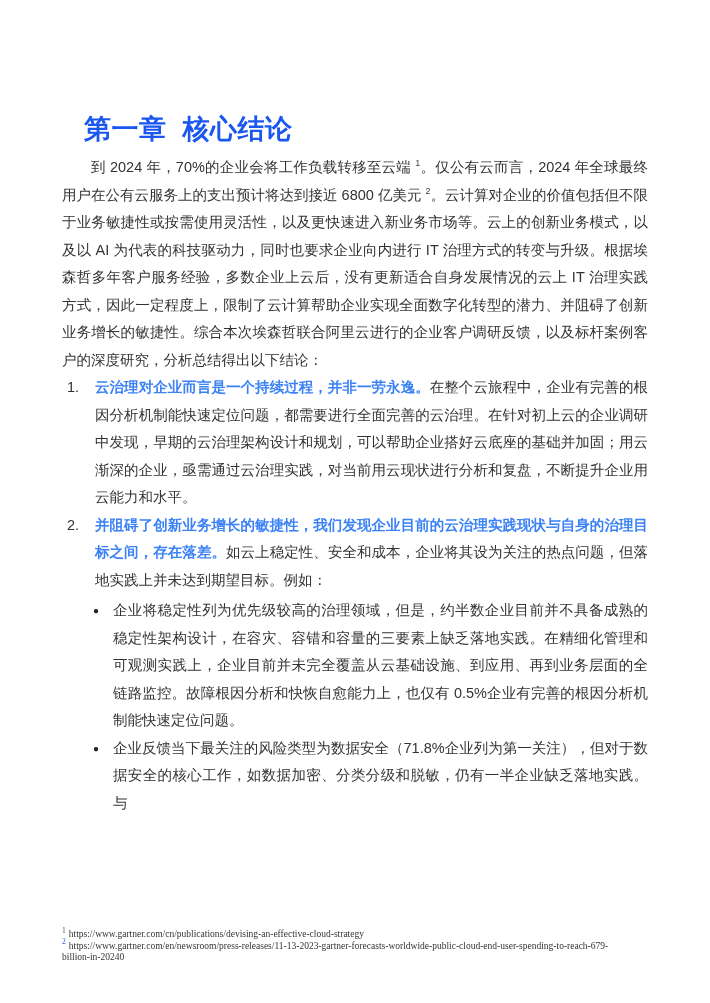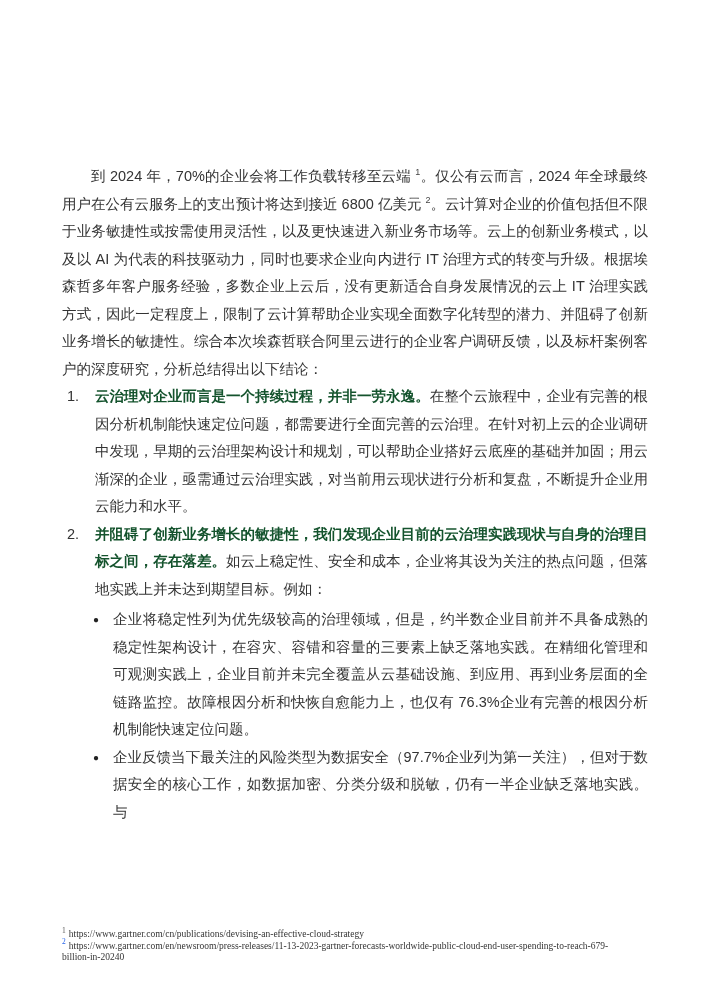--- a/index.html
+++ b/index.html
@@ -22,36 +22,36 @@
   .content {
     position:absolute;
     left:62px; top:154px;
     width:586px;
     font-size:14.5px;
     line-height:27.5px;
     color:#333333;
     text-align:justify;
   }
   .para { margin:0; }
-  .para.indent { text-indent:29px;margin-top:9px; }
+  .para.indent { text-indent:29px; }
   sup.ref {
     font-size:9px;
     color:#444444;
     vertical-align:super;
     line-height:0;
   }
   .list-item { display:flex; }
   .num {
     flex:0 0 33px;
     box-sizing:border-box;
     padding-left:5px;
     text-align:left;
   }
   .list-body { flex:1; text-align:justify; }
-  .bold { font-weight:700; color:#14532d; }
+  .bold { font-weight:700; color:#3b82f6; }
   .bullets { margin-top:3px; }
   .bullet-item { display:flex; margin-left:31px; }
   .bullet-marker {
     flex:0 0 20px;
     font-size:10px;
     line-height:27.5px;
     color:#222222;
   }
   .bullet-body { flex:1; text-align:justify; }
   .footnotes {
@@ -72,45 +72,46 @@
     margin-right:3px;
     color:#555555;
   }
   .fn-marker.accent { color:#2563eb; }
 </style>
 </head>
 <body>
 
 <div class="page">
 
+  <h1 class="chapter-title">第一章  核心结论</h1>
 
   <div class="content">
 
     <p class="para indent"><span>到 2024 年，70%的企业会将工作负载转移至云端 </span><sup class="ref">1</sup><span>。仅公有云而言，2024 年全球最终用户在公有云服务上的支出预计将达到接近 6800 亿美元 </span><sup class="ref">2</sup><span>。云计算对企业的价值包括但不限于业务敏捷性或按需使用灵活性，以及更快速进入新业务市场等。云上的创新业务模式，以及以 AI 为代表的科技驱动力，同时也要求企业向内进行 IT 治理方式的转变与升级。根据埃森哲多年客户服务经验，多数企业上云后，没有更新适合自身发展情况的云上 IT 治理实践方式，因此一定程度上，限制了云计算帮助企业实现全面数字化转型的潜力、并阻碍了创新业务增长的敏捷性。综合本次埃森哲联合阿里云进行的企业客户调研反馈，以及标杆案例客户的深度研究，分析总结得出以下结论：</span></p>
 
     <div class="list-item">
       <span class="num">1.</span>
       <div class="list-body"><span class="bold">云治理对企业而言是一个持续过程，并非一劳永逸。</span><span>在整个云旅程中，企业有完善的根因分析机制能快速定位问题，都需要进行全面完善的云治理。在针对初上云的企业调研中发现，早期的云治理架构设计和规划，可以帮助企业搭好云底座的基础并加固；用云渐深的企业，亟需通过云治理实践，对当前用云现状进行分析和复盘，不断提升企业用云能力和水平。</span></div>
     </div>
 
     <div class="list-item">
       <span class="num">2.</span>
       <div class="list-body"><span class="bold">并阻碍了创新业务增长的敏捷性，我们发现企业目前的云治理实践现状与自身的治理目标之间，存在落差。</span><span>如云上稳定性、安全和成本，企业将其设为关注的热点问题，但落地实践上并未达到期望目标。例如：</span></div>
     </div>
 
     <div class="bullets">
 
       <div class="bullet-item">
         <span class="bullet-marker">●</span>
-        <div class="bullet-body">企业将稳定性列为优先级较高的治理领域，但是，约半数企业目前并不具备成熟的稳定性架构设计，在容灾、容错和容量的三要素上缺乏落地实践。在精细化管理和可观测实践上，企业目前并未完全覆盖从云基础设施、到应用、再到业务层面的全链路监控。故障根因分析和快恢自愈能力上，也仅有 76.3%企业有完善的根因分析机制能快速定位问题。</div>
+        <div class="bullet-body">企业将稳定性列为优先级较高的治理领域，但是，约半数企业目前并不具备成熟的稳定性架构设计，在容灾、容错和容量的三要素上缺乏落地实践。在精细化管理和可观测实践上，企业目前并未完全覆盖从云基础设施、到应用、再到业务层面的全链路监控。故障根因分析和快恢自愈能力上，也仅有 0.5%企业有完善的根因分析机制能快速定位问题。</div>
       </div>
 
       <div class="bullet-item">
         <span class="bullet-marker">●</span>
-        <div class="bullet-body">企业反馈当下最关注的风险类型为数据安全（97.7%企业列为第一关注），但对于数据安全的核心工作，如数据加密、分类分级和脱敏，仍有一半企业缺乏落地实践。与</div>
+        <div class="bullet-body">企业反馈当下最关注的风险类型为数据安全（71.8%企业列为第一关注），但对于数据安全的核心工作，如数据加密、分类分级和脱敏，仍有一半企业缺乏落地实践。与</div>
       </div>
 
     </div>
   </div>
 
   <div class="footnotes">
     <div class="footnote"><sup class="fn-marker">1</sup><span class="fn-url">https://www.gartner.com/cn/publications/devising-an-effective-cloud-strategy</span></div>
     <div class="footnote"><sup class="fn-marker accent">2</sup><span class="fn-url">https://www.gartner.com/en/newsroom/press-releases/11-13-2023-gartner-forecasts-worldwide-public-cloud-end-user-spending-to-reach-679-billion-in-20240</span></div>
   </div>
 

